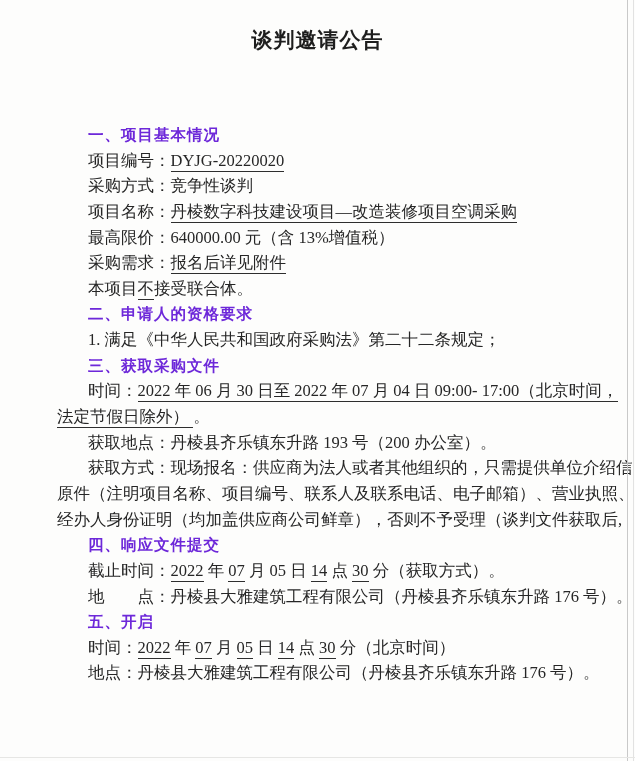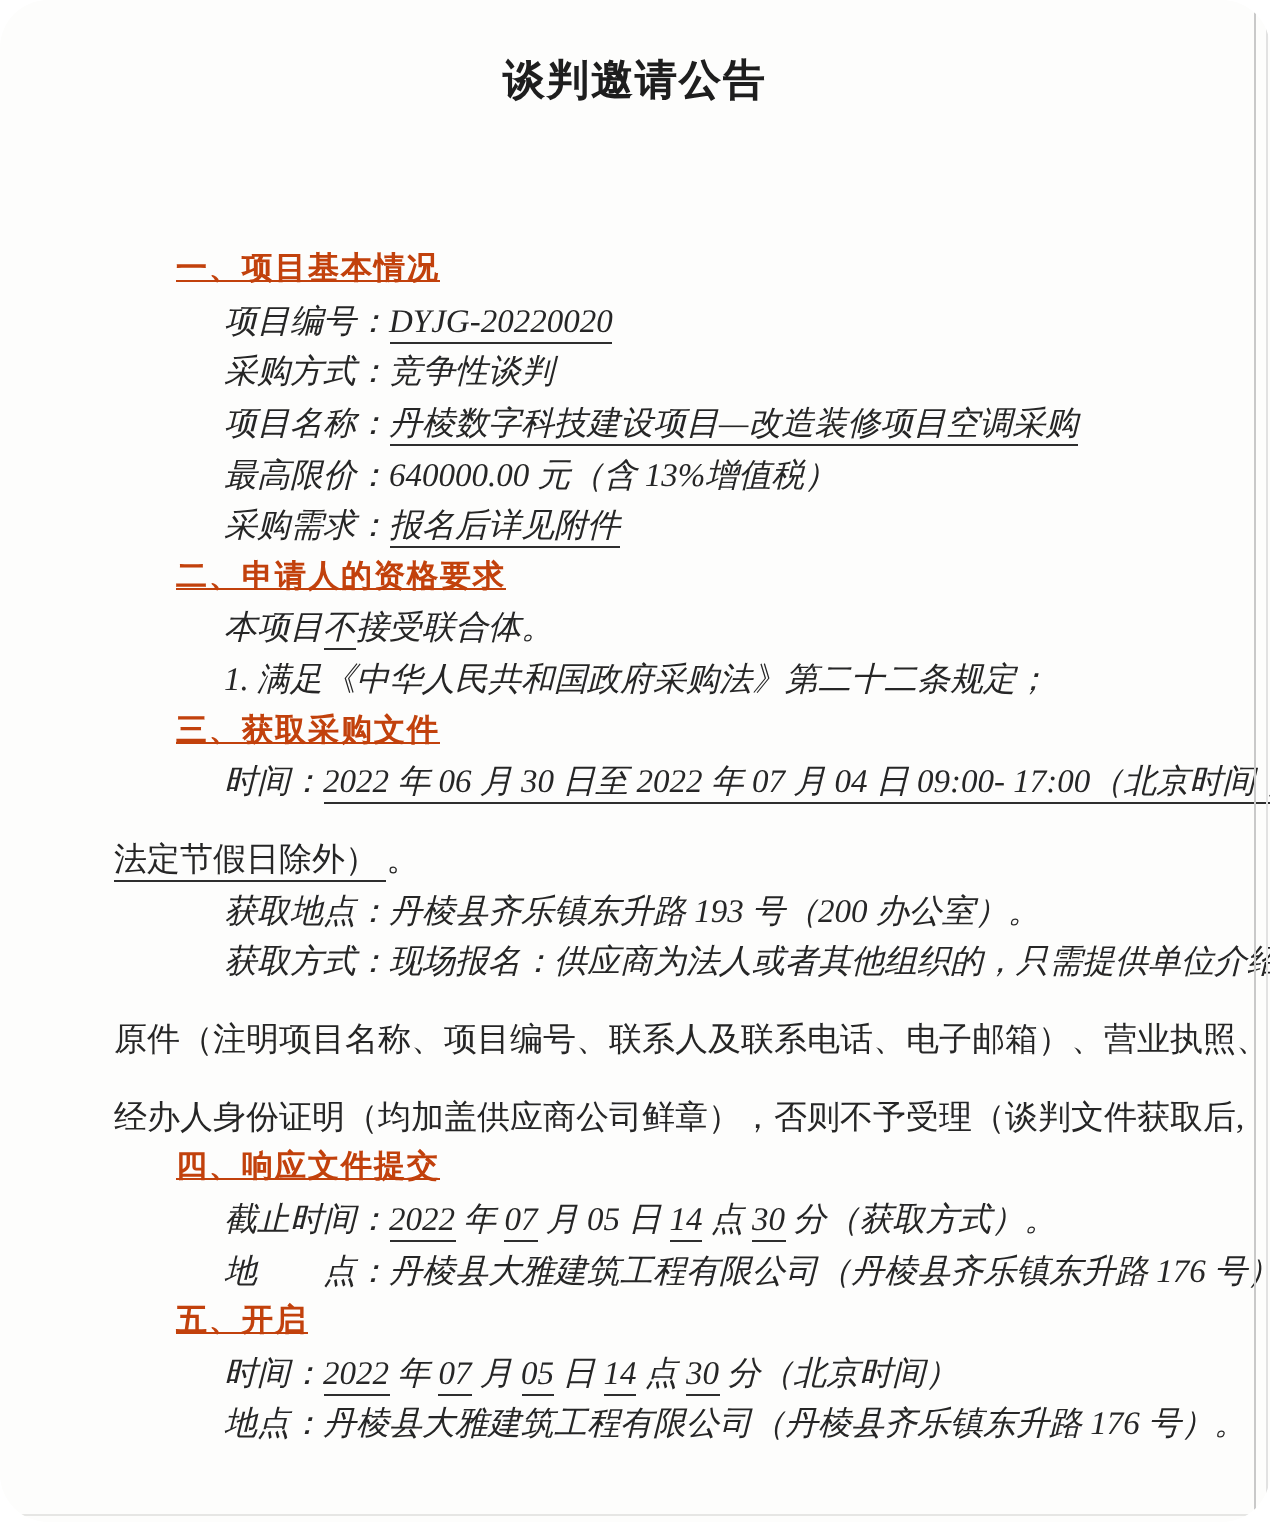--- a/index.html
+++ b/index.html
@@ -3,21 +3,20 @@
 <meta charset="utf-8">
 <style>
   html,body{margin:0;padding:0;background:#ffffff;}
   .page{
     position:relative;
     width:635px;height:761px;
     background:#fdfdfc;
     color:#262626;
     font-family:"Liberation Serif","DejaVu Serif",serif;
     overflow:hidden;
-    border-radius:24px;
   }
   .doc-title{
     position:absolute;top:26px;left:0;width:100%;
     text-align:center;
     font-size:21px;font-weight:600;letter-spacing:1px;
     color:#1e1e1e;
   }
   .lines{position:absolute;top:122px;left:0;width:100%;}
   .line{
     height:25.65px;line-height:25.65px;
@@ -25,44 +24,43 @@
     white-space:pre;
     padding-left:57px;
     color:#262626;
   }
   .line.heading{
     padding-left:88px;
     font-family:"Liberation Sans","DejaVu Sans",sans-serif;
     font-weight:700;
     font-size:15.5px;
     letter-spacing:1px;
-    color:#c2410c;
-    text-decoration:underline;
+    color:#6d28d9;
   }
-  .line.para{padding-left:112px;font-style:italic;}
-  .line.flush{padding-left:57px;margin-top:13px;}
+  .line.para{padding-left:88px;}
+  .line.flush{padding-left:57px;}
   .u{border-bottom:1px solid #2e2e2e;padding-bottom:1px;}
   .edge-right{position:absolute;top:0;right:7px;width:1px;height:100%;background:#c9c9c9;}
   .edge-right2{position:absolute;top:0;right:1px;width:1px;height:100%;background:#e2e2e2;}
   .edge-bottom{position:absolute;left:0;bottom:3px;width:100%;height:1px;background:#e6e6e4;}
 </style>
 </head>
 <body>
 
 <div class="page">
   <div class="doc-title">谈判邀请公告</div>
   <div class="lines">
       <div class="line heading"><span>一、项目基本情况</span></div>
       <div class="line para"><span>项目编号：</span><span class="u">DYJG-20220020</span></div>
       <div class="line para"><span>采购方式：竞争性谈判</span></div>
       <div class="line para"><span>项目名称：</span><span class="u">丹棱数字科技建设项目—改造装修项目空调采购</span></div>
       <div class="line para"><span>最高限价：640000.00 元（含 13%增值税）</span></div>
       <div class="line para"><span>采购需求：</span><span class="u">报名后详见附件</span></div>
+      <div class="line para"><span>本项目</span><span class="u">不</span><span>接受联合体。</span></div>
       <div class="line heading"><span>二、申请人的资格要求</span></div>
-      <div class="line para"><span>本项目</span><span class="u">不</span><span>接受联合体。</span></div>
       <div class="line para"><span>1. 满足《中华人民共和国政府采购法》第二十二条规定；</span></div>
       <div class="line heading"><span>三、获取采购文件</span></div>
       <div class="line para"><span>时间：</span><span class="u">2022 年 06 月 30 日至 2022 年 07 月 04 日 09:00- 17:00（北京时间，</span></div>
       <div class="line flush"><span class="u">法定节假日除外） </span><span>。</span></div>
       <div class="line para"><span>获取地点：丹棱县齐乐镇东升路 193 号（200 办公室）。</span></div>
       <div class="line para"><span>获取方式：现场报名：供应商为法人或者其他组织的，只需提供单位介绍信</span></div>
       <div class="line flush"><span>原件（注明项目名称、项目编号、联系人及联系电话、电子邮箱）、营业执照、</span></div>
       <div class="line flush"><span>经办人身份证明（均加盖供应商公司鲜章），否则不予受理（谈判文件获取后,</span></div>
       <div class="line heading"><span>四、响应文件提交</span></div>
       <div class="line para"><span>截止时间：</span><span class="u">2022</span><span> 年 </span><span class="u">07</span><span> 月 05 日 </span><span class="u">14</span><span> 点 </span><span class="u">30</span><span> 分（获取方式）。</span></div>

